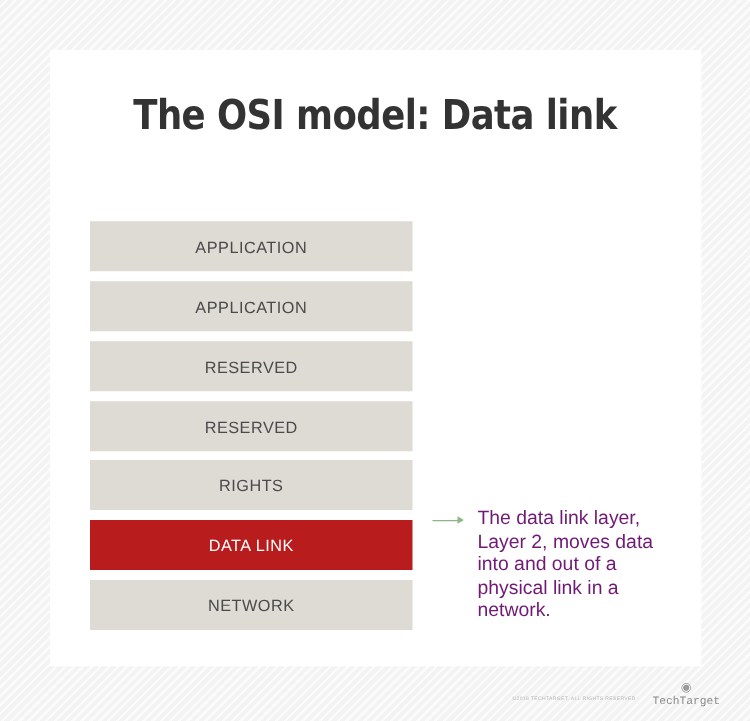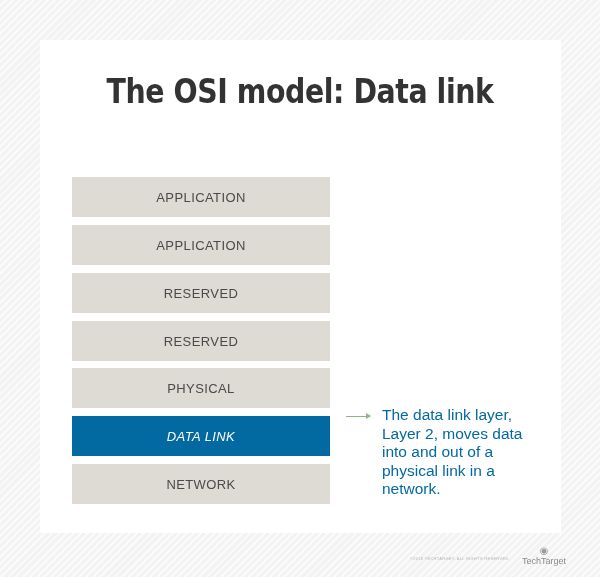--- a/index.html
+++ b/index.html
@@ -19,54 +19,54 @@
     letter-spacing: -0.5px;
     font-family: "DejaVu Sans", sans-serif;
     transform: scaleX(0.86); transform-origin: center;
   }
   .layer {
     position: absolute; left: 72px; width: 258px; height: 40px;
     background: #dedad4; color: #4a4a4a;
     display: flex; align-items: center; justify-content: center;
     font-size: 13px; letter-spacing: 0.4px; margin-top: 19px;
   }
-  .layer.active { background: #0369a1; color: #ffffff; font-style: italic; }
+  .layer.active { background: #b91c1c; color: #ffffff; }
   .arrow {
     position: absolute; left: 346px; top: 416px; width: 24px; height: 1px; background: #8db587;
   }
   .arrow-head {
     position: absolute; left: 366px; top: 413px; width: 0; height: 0;
     border-top: 3px solid transparent; border-bottom: 3px solid transparent;
     border-left: 5px solid #8db587;
   }
   .desc {
     position: absolute; left: 382px; top: 406px; width: 150px;
-    font-size: 15.5px; line-height: 18.5px; color: #0369a1;
+    font-size: 15.5px; line-height: 18.5px; color: #701a75;
   }
   .footer {
     position: absolute; left: 410px; top: 556px; font-size: 4px; color: #b5b5b5; letter-spacing: 0.3px;
   }
   .logo {
     position: absolute; left: 522px; top: 546px; text-align: center;
   }
   .logo-eye { font-size: 10px; color: #9a9a9a; line-height: 10px; }
-  .logo-text { font-family: Liberation Sans, sans-serif; font-size: 9px; color: #8a8a8a; }
+  .logo-text { font-family: Liberation Mono, monospace; font-size: 9px; color: #8a8a8a; }
 </style>
 </head>
 <body>
 
 <div class="card"></div>
 
 <div class="title">The OSI model: Data link</div>
 
 <div class="layer" style="top:158px">APPLICATION</div>
 <div class="layer" style="top:206px">APPLICATION</div>
 <div class="layer" style="top:254px">RESERVED</div>
 <div class="layer" style="top:302px">RESERVED</div>
-<div class="layer" style="top:349px">PHYSICAL</div>
+<div class="layer" style="top:349px">RIGHTS</div>
 <div class="layer active" style="top:397px">DATA LINK</div>
 <div class="layer" style="top:445px">NETWORK</div>
 
 <div class="arrow"></div>
 <div class="arrow-head"></div>
 
 <div class="desc">The data link layer, Layer 2, moves data into and out of a physical link in a network.</div>
 
 <div class="footer">©2018 TECHTARGET. ALL RIGHTS RESERVED</div>
 <div class="logo">

